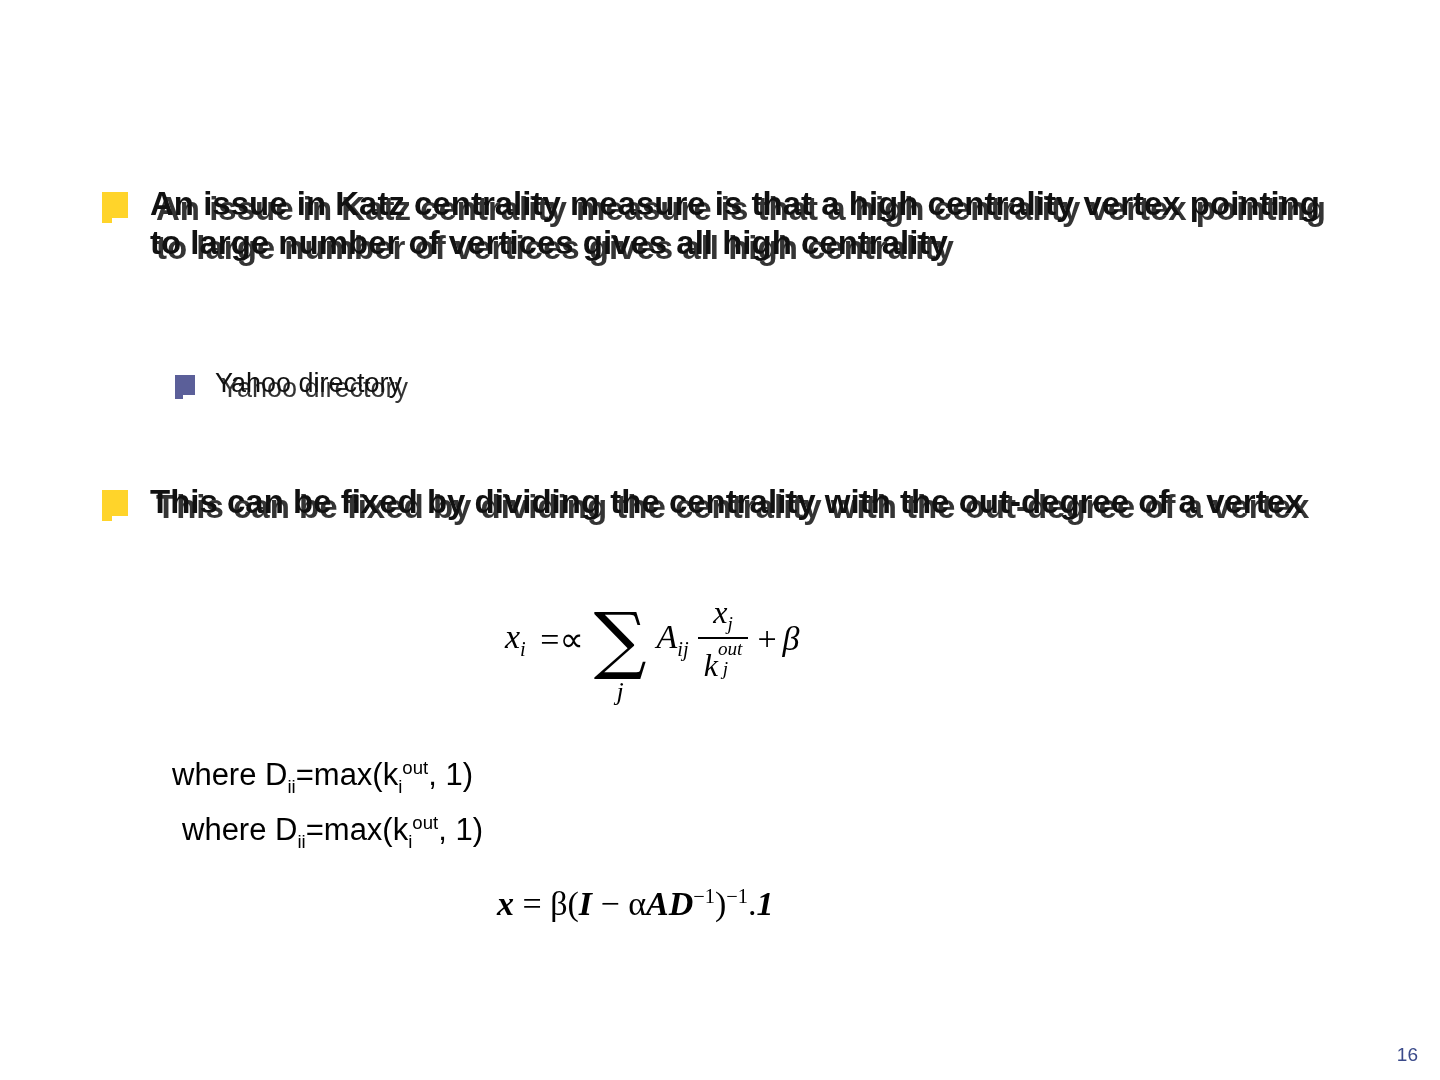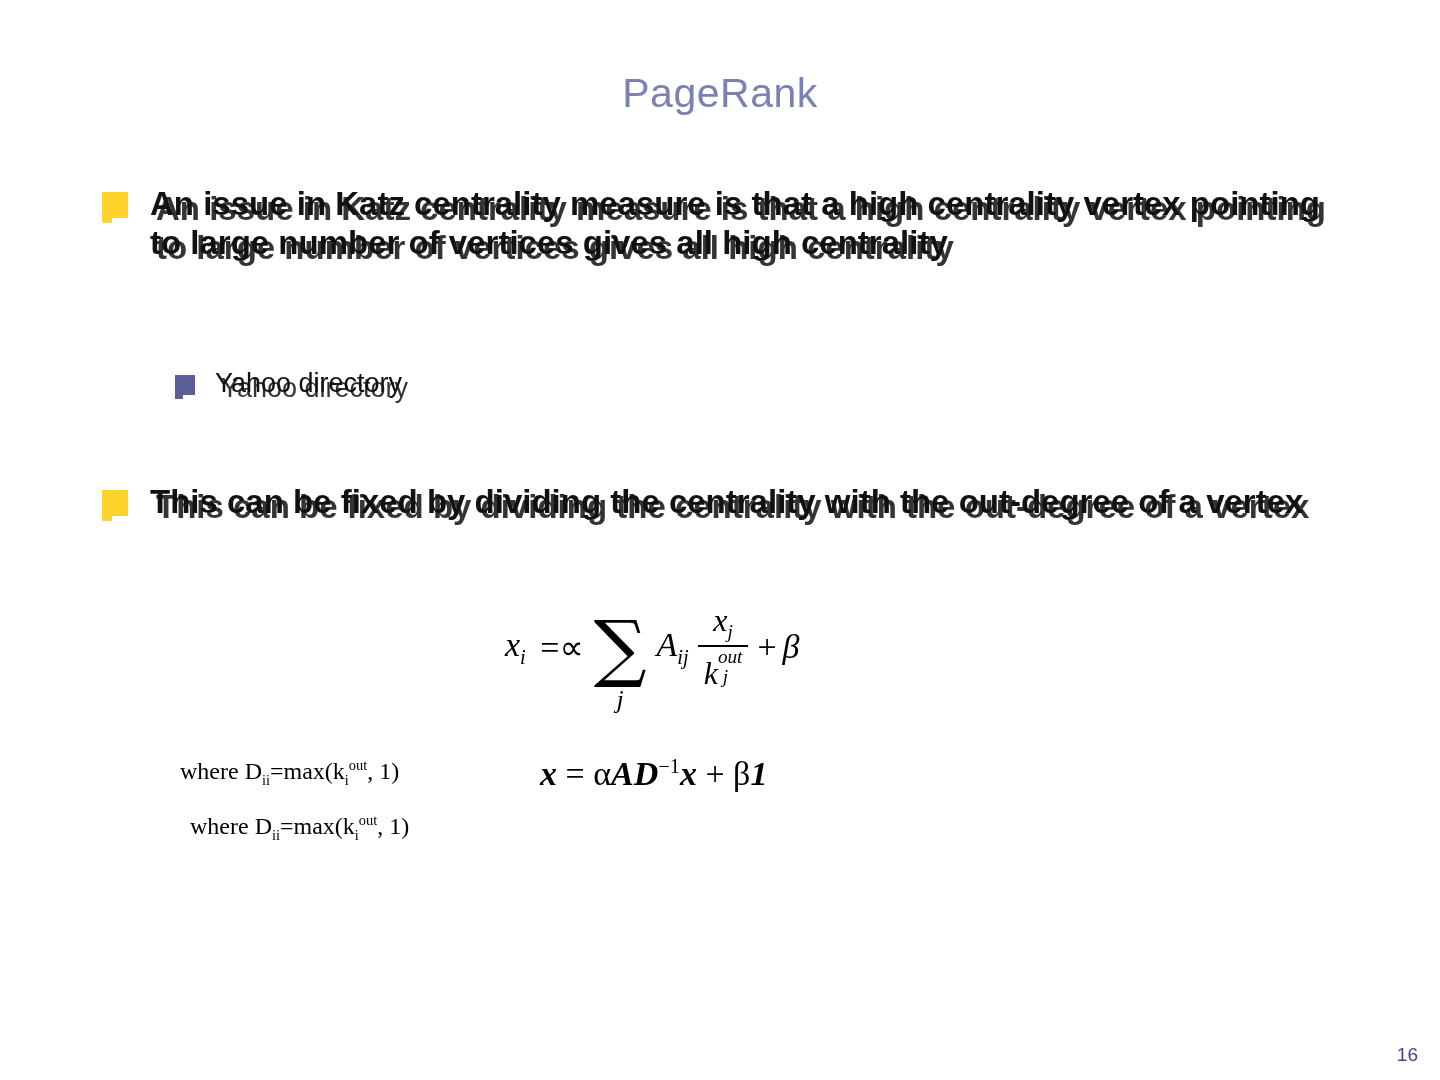--- a/index.html
+++ b/index.html
@@ -110,21 +110,21 @@
     bottom: -34px;
     font-size: 26px;
     font-style: italic;
     font-family: "Liberation Serif", serif;
   }
   .frac {
     display: inline-flex;
     flex-direction: column;
     align-items: center;
     vertical-align: middle;
-    margin: 12px 3px;
+    margin: 4px 3px;
   }
   .frac .num {
     padding: 0 6px 2px 6px;
     font-size: 32px;
   }
   .frac .bar {
     width: 100%;
     height: 2px;
     background: #000;
   }
@@ -139,25 +139,24 @@
     font-size: 0.6em;
     line-height: 1;
     text-align: left;
     position: relative;
     top: -0.1em;
   }
   .sup-sub span { display: block; }
 
   .where-line {
     position: absolute;
-    font-size: 24px;
+    font-size: 31px;
     color: #000;
-    font-family: Liberation Serif, serif;
+    font-family: Liberation Sans, sans-serif;
     white-space: nowrap;
-    margin-left: 8px;
   }
   .eq2 {
     position: absolute;
     left: 540px;
     top: 755px;
     font-size: 34px;
     font-family: "Liberation Serif", serif;
     white-space: nowrap;
   }
   .eq3 {
@@ -175,21 +174,20 @@
     font-size: 19px;
     color: #3a4a8a;
     font-family: "Liberation Sans", sans-serif;
   }
 </style>
 </head>
 <body>
 
 <div class="slide">
 
-  <div class="slide-title">PageRank</div>
 
   <div class="bullet-marker" style="left:102px; top:192px;"></div>
   <div class="bullet-text" style="left:150px; top:185px; width:1180px;">An issue in Katz centrality measure is that a high centrality vertex pointing to large number of vertices gives all high centrality</div>
 
   <div class="bullet-text ghost" style="left:156px; top:190px; width:1180px; opacity:0.85;">An issue in Katz centrality measure is that a high centrality vertex pointing to large number of vertices gives all high centrality</div>
 
   <div class="sub-marker" style="left:175px; top:375px;"></div>
   <div class="sub-text" style="left:215px; top:368px;">Yahoo directory</div>
   <div class="sub-text" style="left:221px; top:373px; opacity:0.85;">Yahoo directory</div>
 
@@ -208,23 +206,23 @@
       <span class="den mi">k<span class="sup-sub"><span>out</span><span>&nbsp;j</span></span></span>
     </span>
     <span>+</span>
     <span class="mi">β</span>
   </div>
 
   <div class="where-line" style="left:172px; top:757px;">
     <span>where D</span><sub class="s">ii</sub><span>=max(k</span><sub class="s">i</sub><sup class="s">out</sup><span>, 1)</span>
   </div>
 
-  <div class="eq2">
-    <span class="mbi">x</span> = α<span class="mbi">AD</span><sup class="s">−1</sup><span class="mbi">x</span> + β<span class="mbi">1</span>
-  </div>
 
   <div class="where-line" style="left:182px; top:812px;">
     <span>where D</span><sub class="s">ii</sub><span>=max(k</span><sub class="s">i</sub><sup class="s">out</sup><span>, 1)</span>
   </div>
 
+  <div class="eq3">
+    <span class="mbi">x</span> = β(<span class="mbi">I</span> − α<span class="mbi">AD</span><sup class="s">−1</sup>)<sup class="s">−1</sup>.<span class="mbi">1</span>
+  </div>
 
   <div class="page-number">16</div>
 </div>
 
 </body></html>

